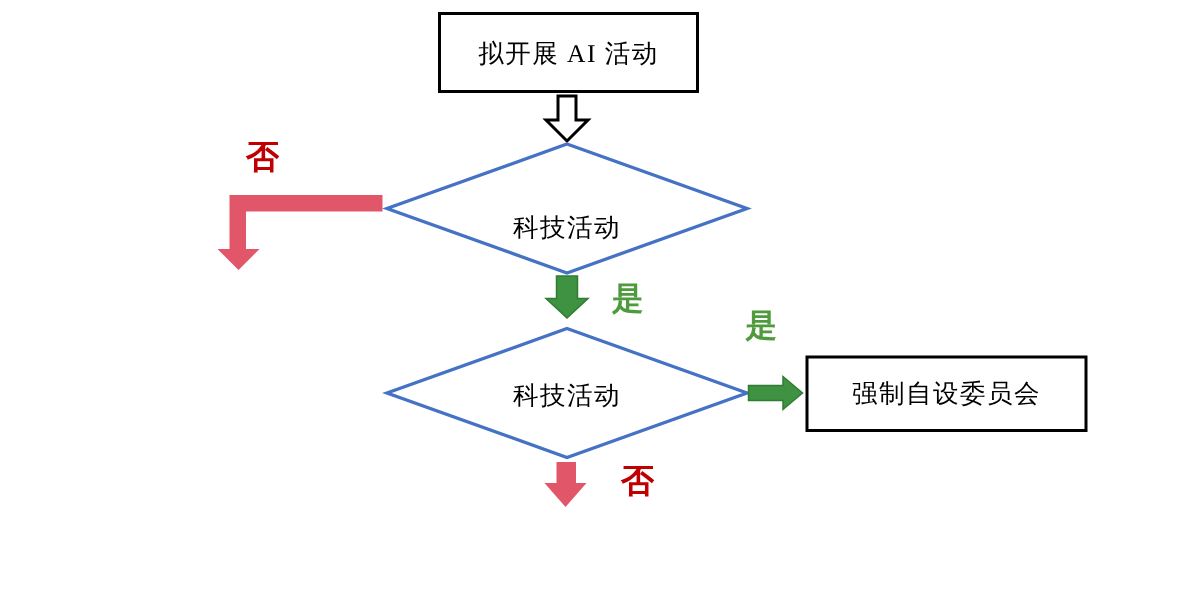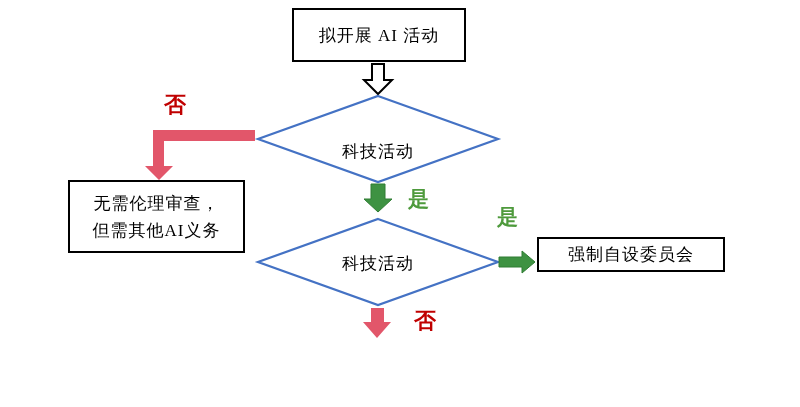--- a/index.html
+++ b/index.html
@@ -50,29 +50,25 @@
   <div class="box" style="left:292px;top:8px;width:174px;height:54px;">
     <div>拟开展 AI 活动</div>
   </div>
 
   <div class="diamond-label" style="left:278px;top:140px;">科技活动</div>
 
   <div class="branch-label no" style="left:164px;top:94px;font-size:22px;">否</div>
 
   <div class="branch-label yes" style="left:408px;top:189px;">是</div>
 
-  <div class="box" style="left:68px;top:180px;width:177px;height:73px;">
-    <div>无需伦理审查，</div>
-    <div>但需其他AI义务</div>
-  </div>
 
   <div class="diamond-label" style="left:278px;top:252px;">科技活动</div>
 
   <div class="branch-label yes" style="left:497px;top:207px;">是</div>
 
-  <div class="box" style="left:537px;top:237px;width:188px;height:35px;">
+  <div class="box" style="left:537px;top:237px;width:188px;height:51px;">
     <div>强制自设委员会</div>
   </div>
 
   <div class="branch-label no" style="left:414px;top:310px;font-size:22px;">否</div>
 
 
 </div>
 
 </body></html>

